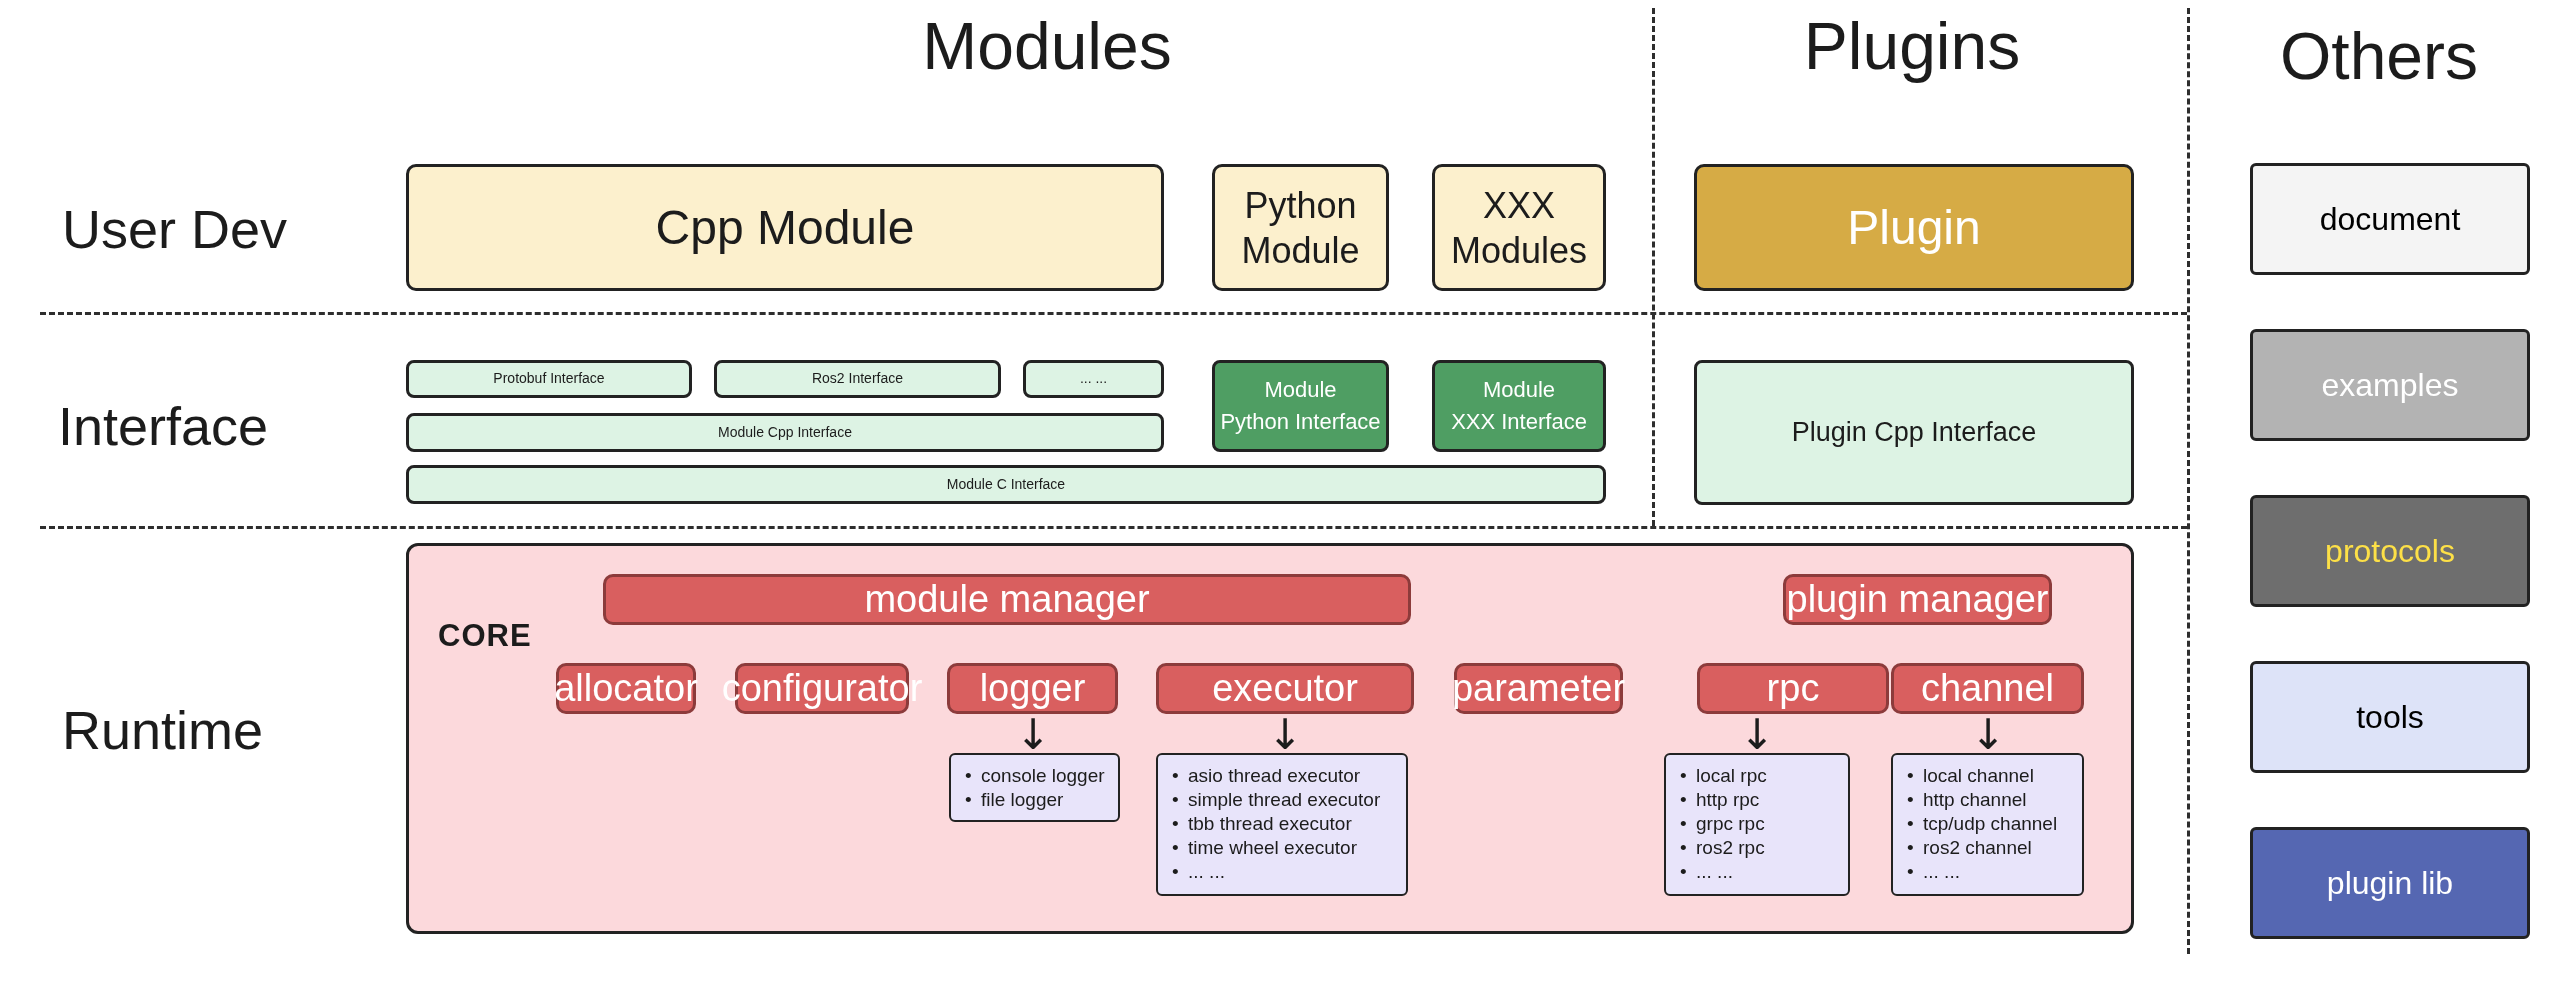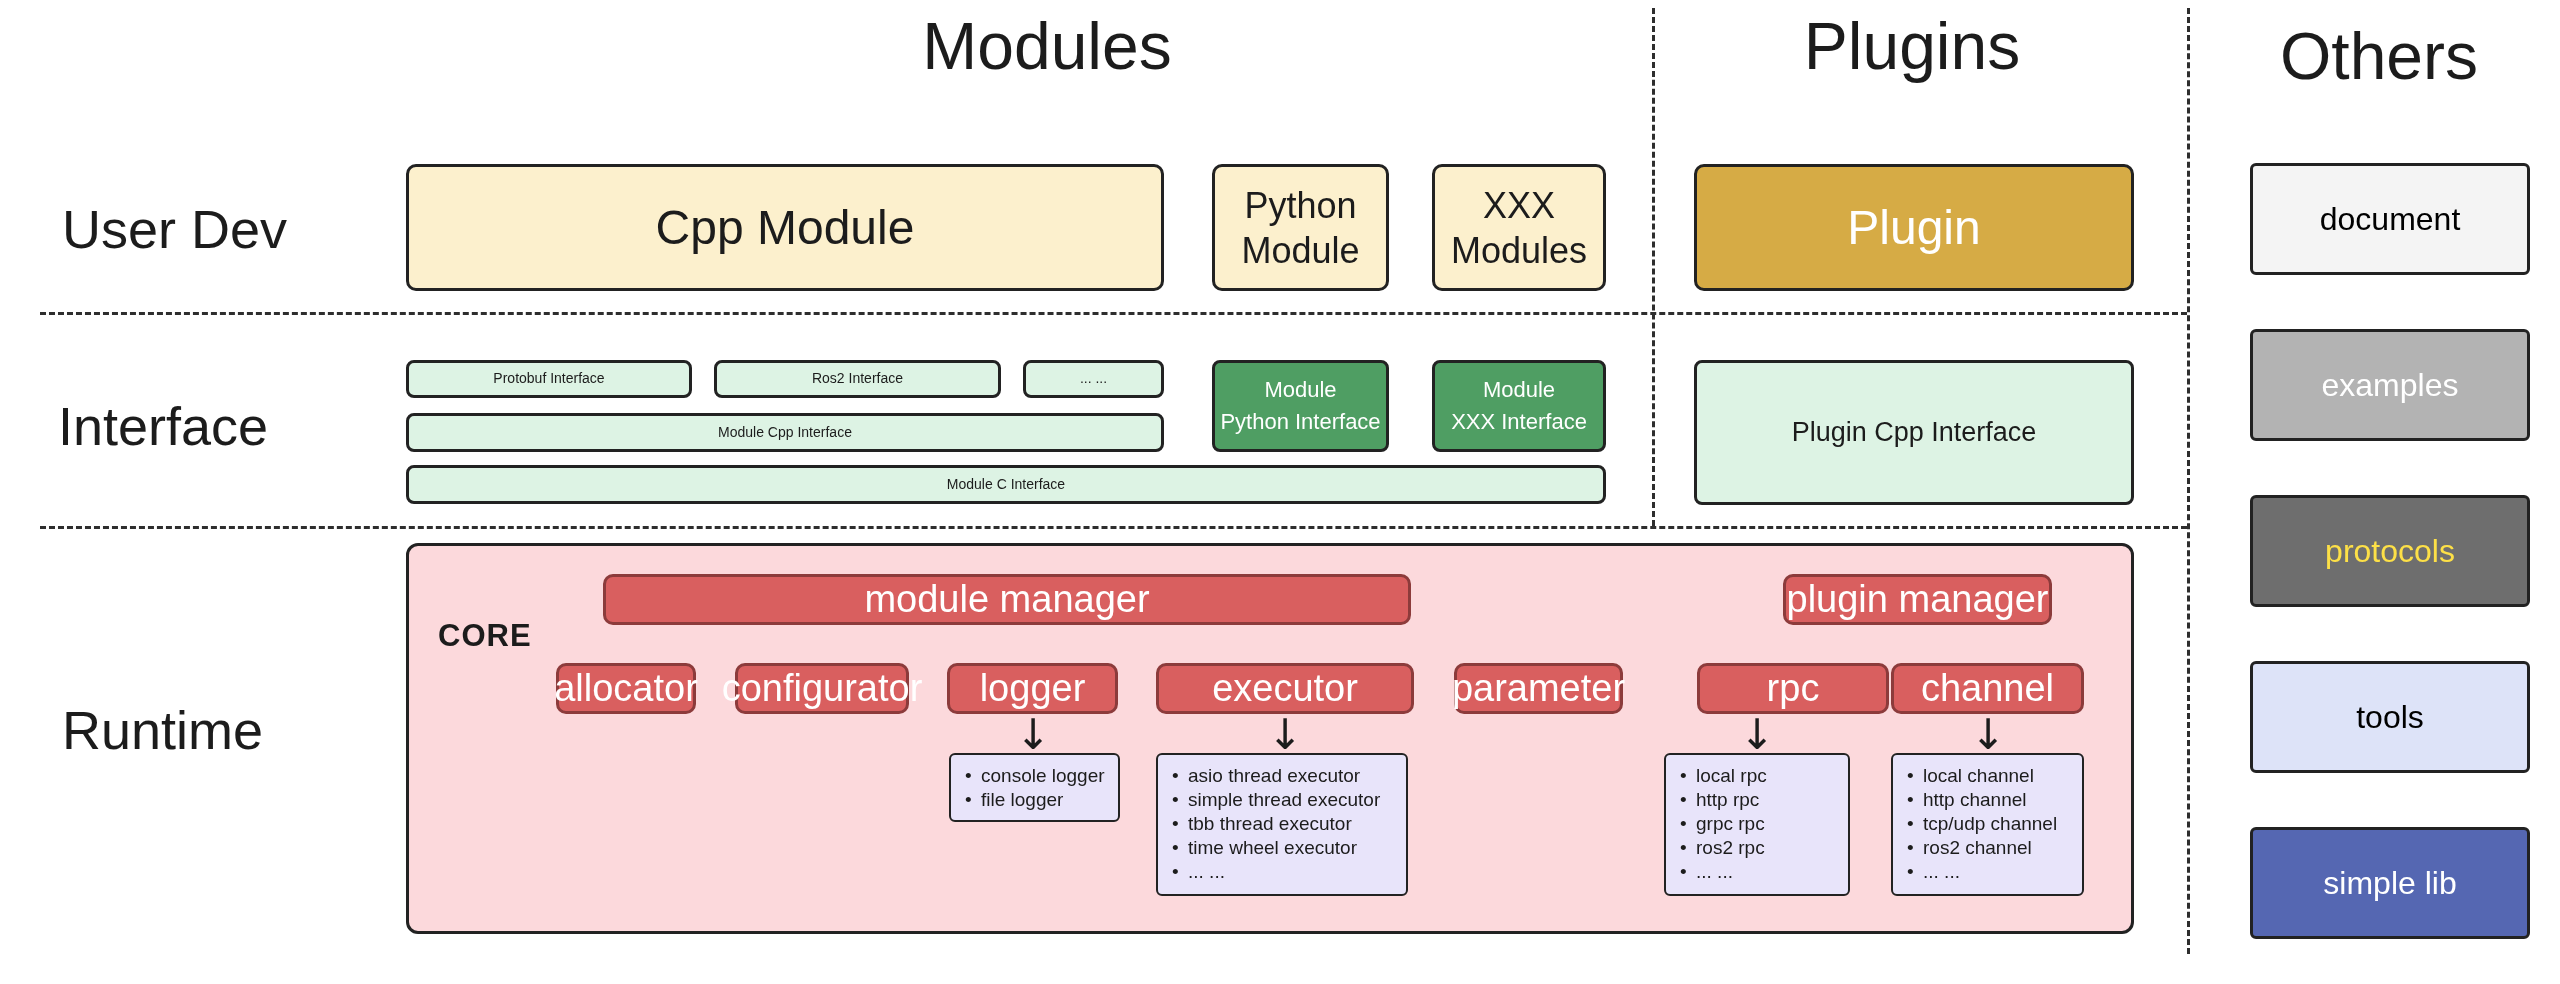--- a/index.html
+++ b/index.html
@@ -140,15 +140,15 @@
       <li>tcp/udp channel</li>
       <li>ros2 channel</li>
       <li>... ...</li>
     </ul>
   </div>
 
   <div class="other-box ob-doc" style="top:163px;">document</div>
   <div class="other-box ob-examples" style="top:329px;">examples</div>
   <div class="other-box ob-protocols" style="top:495px;">protocols</div>
   <div class="other-box ob-tools" style="top:661px;">tools</div>
-  <div class="other-box ob-commonlib" style="top:827px;">simple lib</div>
+  <div class="other-box ob-commonlib" style="top:827px;">plugin lib</div>
 
 </div>
 
 </body></html>

